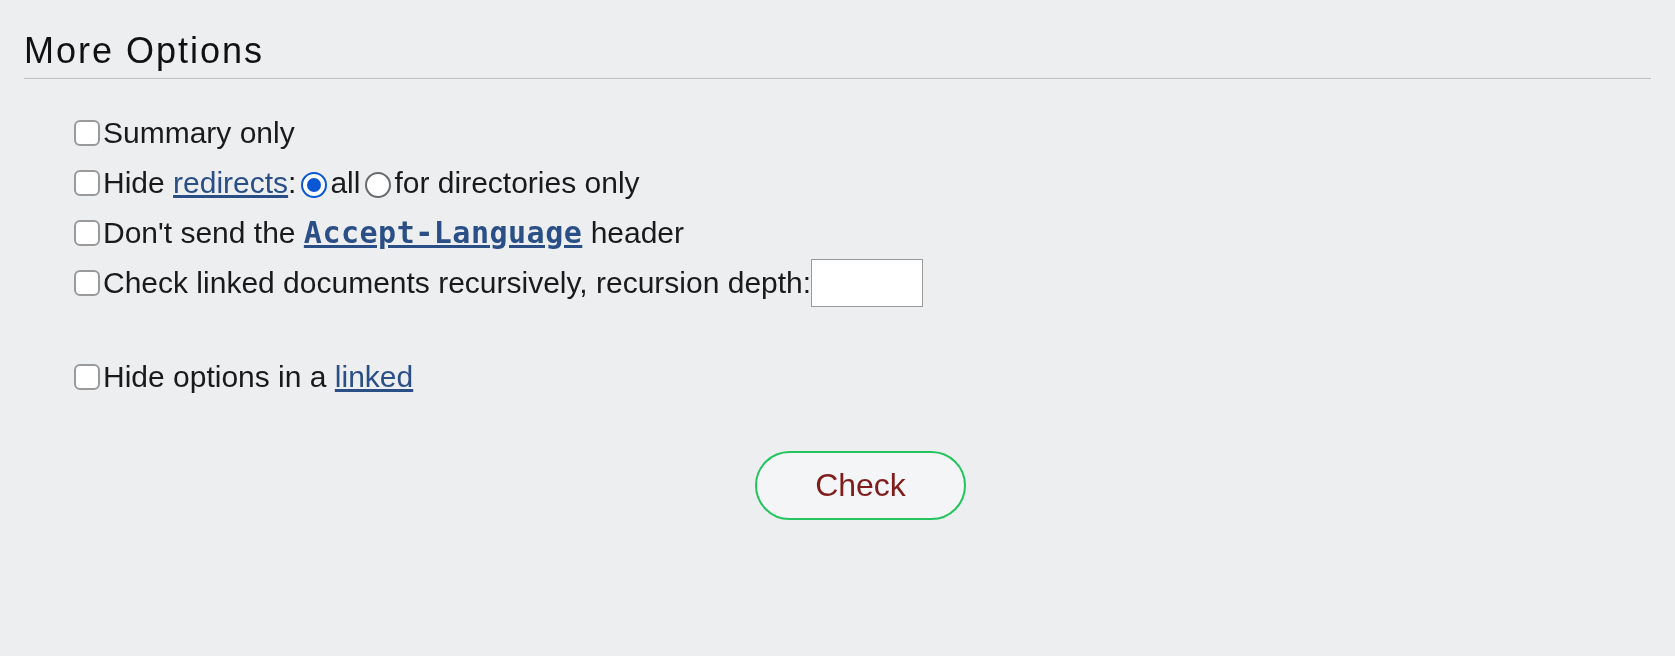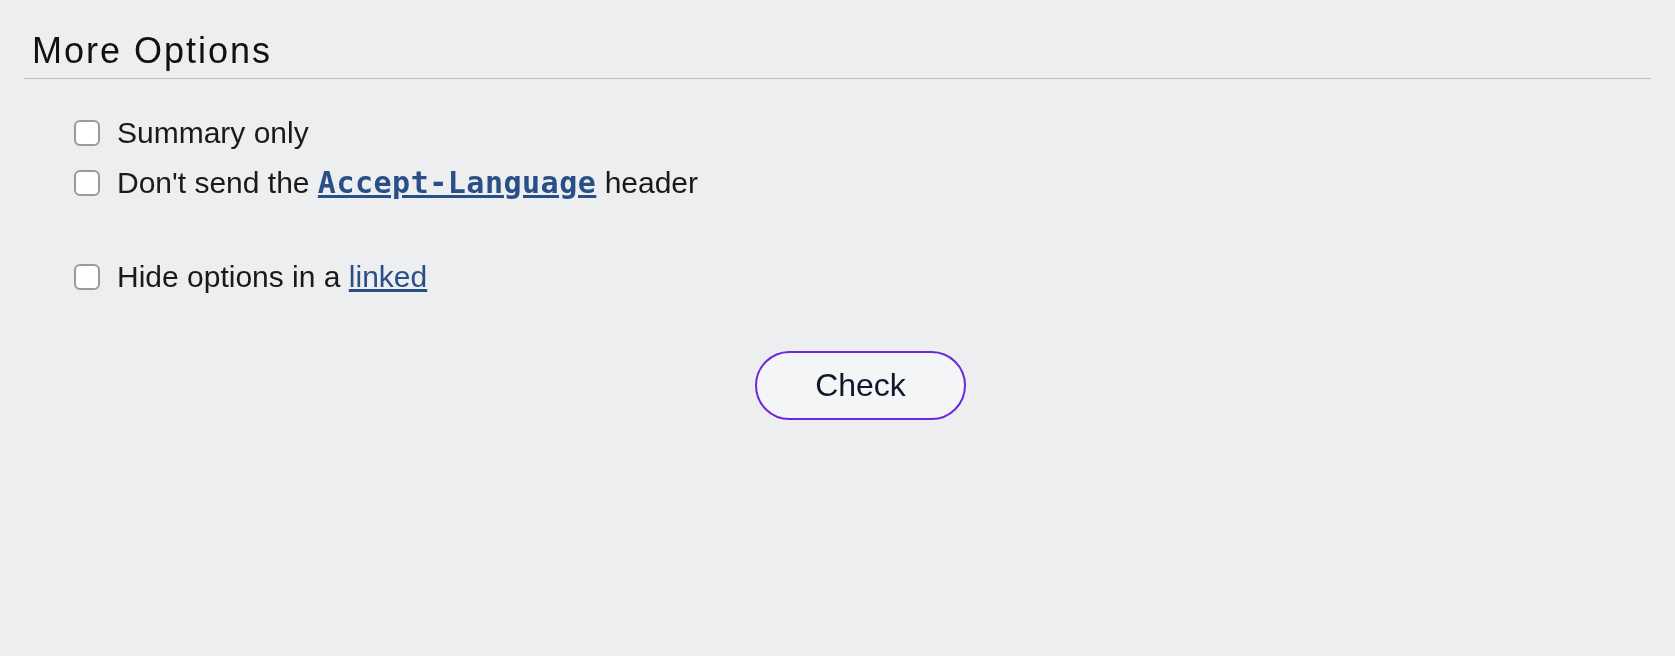--- a/index.html
+++ b/index.html
@@ -11,36 +11,35 @@
       font-size: 30px;
       color: #1a1a1a;
       width: 1675px;
     }
     .container {
       padding: 30px 24px 50px 24px;
     }
     .heading {
       font-size: 36px;
       letter-spacing: 2px;
-      margin: 0 0 6px 8px;
+      margin: 0 0 6px 0;
       font-weight: 400;
       color: #111;
     }
     hr.rule {
       border: none;
       border-top: 1px solid #c0c0c0;
       margin: 0 0 30px 0;
     }
     .options {
       padding-left: 46px;
     }
     .row {
       display: flex;
       align-items: center;
-      gap: 14px;
       line-height: 1.6;
       margin-bottom: 2px;
       flex-wrap: wrap;
     }
     .gap-row { height: 44px; }
     input[type="checkbox"] {
       width: 26px;
       height: 26px;
       border: 2px solid #9a9a9a;
       border-radius: 6px;
@@ -92,52 +91,67 @@
       padding: 0 6px;
     }
     .submit-wrap {
       display: flex;
       justify-content: center;
       margin-top: 50px;
       padding-left: 46px;
     }
     button.check {
       font-size: 32px;
-      color: #0f172a;
+      color: #7f1d1d;
       background: #f4f5f7;
-      border: 2px solid #6d28d9;
+      border: 2px solid #22c55e;
       border-radius: 40px;
       padding: 14px 58px;
       cursor: pointer;
     }
     .seg { display: inline; }
   </style>
 </head>
 <body>
 
 <div class="container">
   <h2 class="heading">More Options</h2>
   <hr class="rule">
 
   <div class="options">
 
     <div class="row">
       <input type="checkbox" style="">
       <span>Summary only</span>
     </div>
 
+    <div class="row">
+      <input type="checkbox" style="">
+      <span>
+        <span class="seg">Hide </span><a class="link">redirects</a><span class="seg">:</span>
+      </span>
+      <input type="radio" name="redir" checked="" style="">
+      <span>all</span>
+      <input type="radio" name="redir" style="">
+      <span>for directories only</span>
+    </div>
 
     <div class="row">
       <input type="checkbox" style="">
       <span>
         <span class="seg">Don't send the </span><a class="link mono">Accept-Language</a><span class="seg"> header</span>
       </span>
     </div>
 
 
+    <div class="row">
+      <input type="checkbox" style="">
+      <span>Check linked documents recursively, recursion depth:</span>
+      <input type="text" class="depth" value="" style="">
+    </div>
 
     <div class="gap-row"></div>
 
     <div class="row">
       <input type="checkbox" style="">
       <span>
         <span class="seg">Hide options in a </span><a class="link">linked</a>
       </span>
     </div>
 

